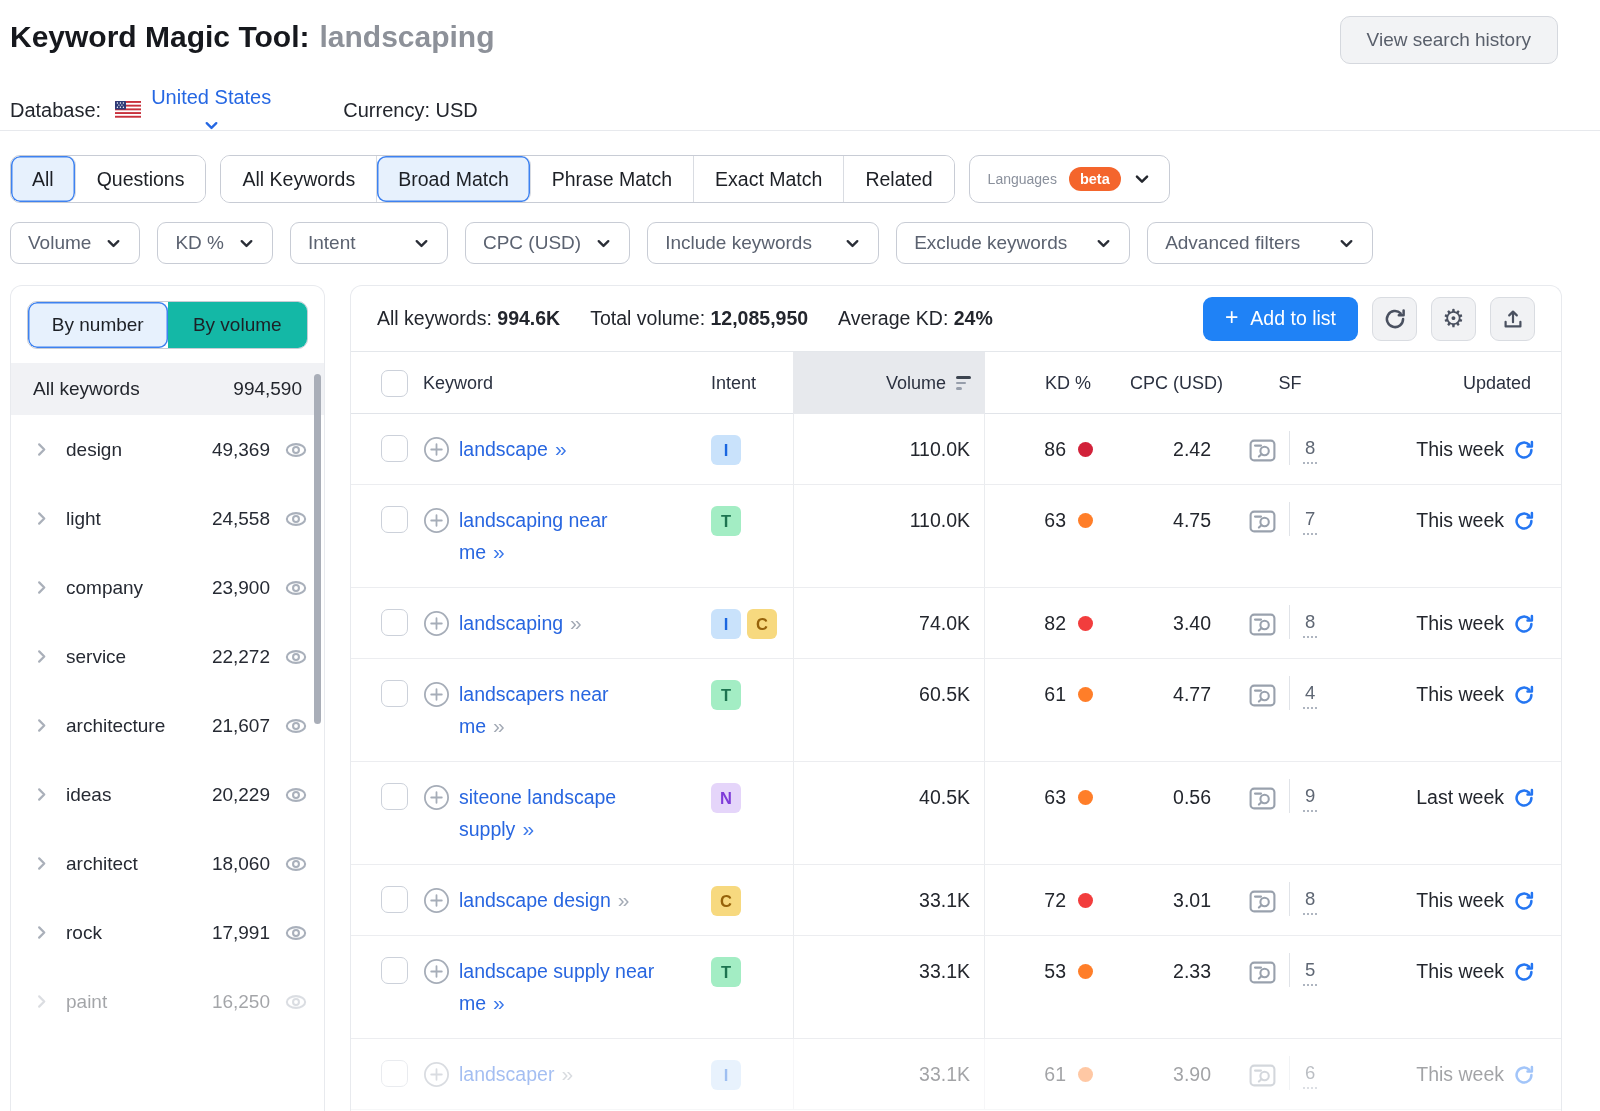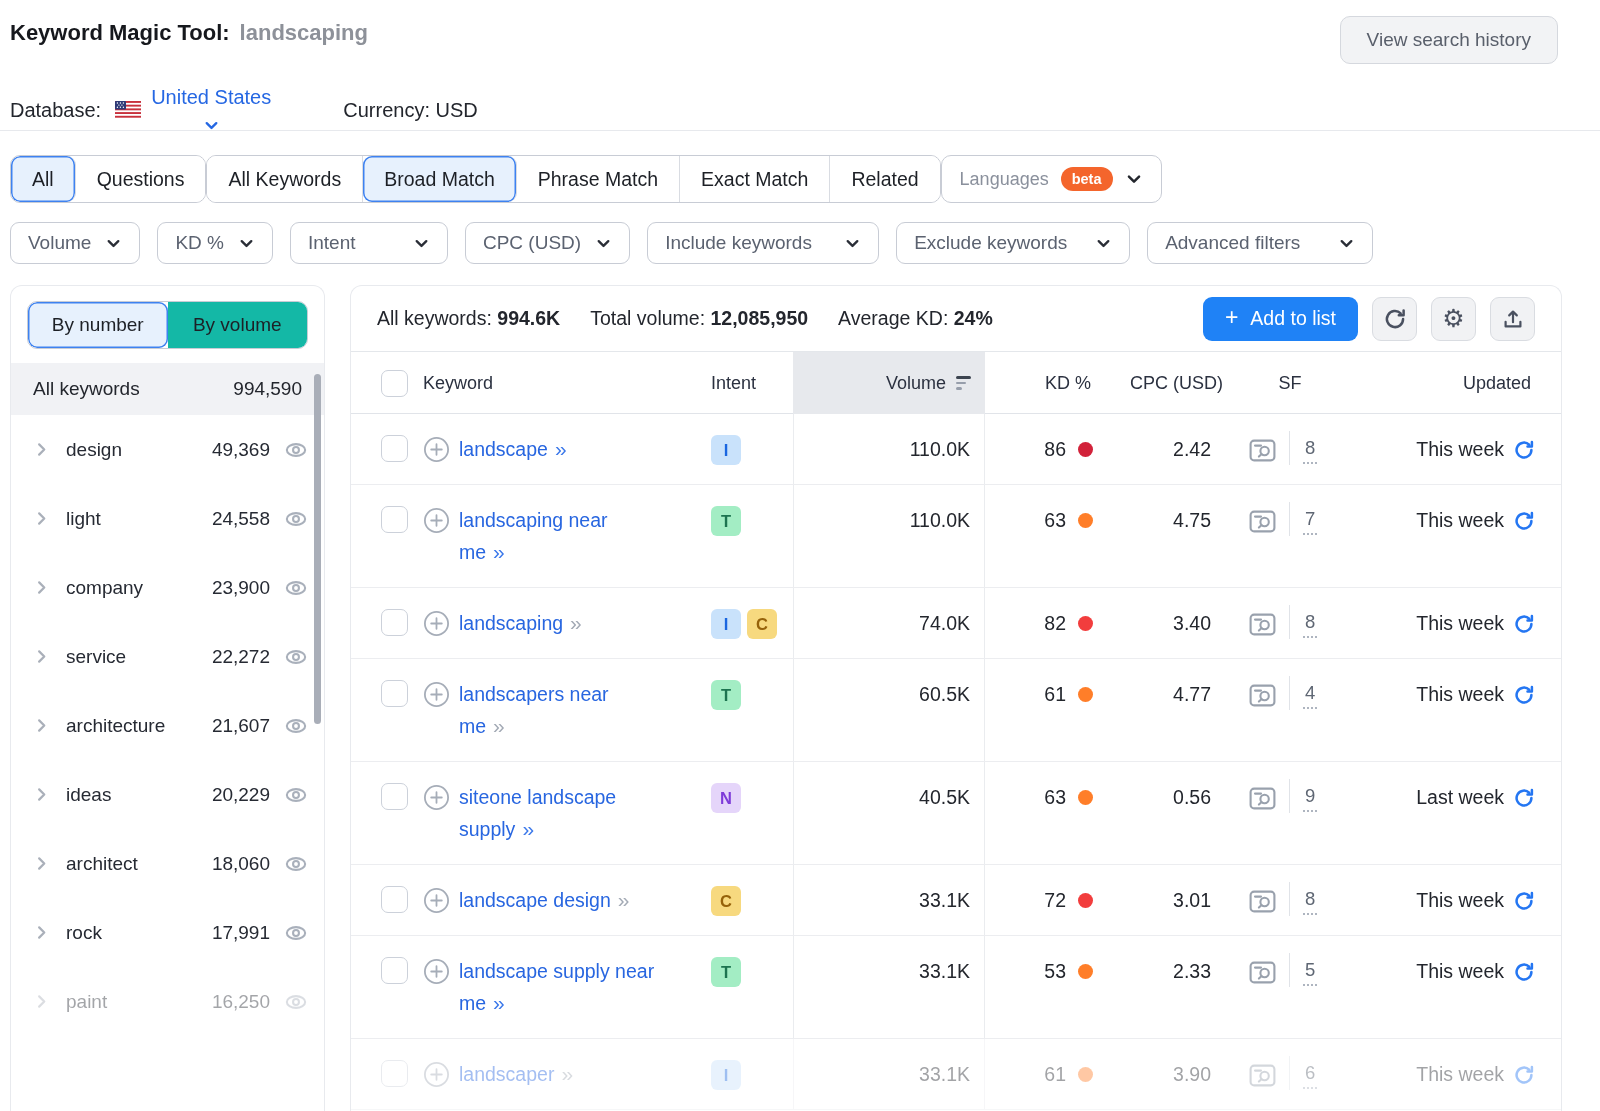--- a/index.html
+++ b/index.html
@@ -2,43 +2,43 @@
 <html><head>
 <meta charset="utf-8">
 <style>
   * { margin:0; padding:0; box-sizing:border-box; }
   html,body { width:1600px; height:1111px; overflow:hidden; background:#fff;
     font-family:"Liberation Sans","DejaVu Sans",sans-serif; color:#23262d; }
   .page { position:relative; width:1600px; height:1111px; }
 
   
   .hdr { position:absolute; top:0; left:0; width:100%; height:130px; }
-  .title-row { position:absolute; top:20px; left:10px; font-size:22px; font-weight:700; }
+  .title-row { position:absolute; top:20px; left:10px; font-size:30px; font-weight:700; }
   .title-main { color:#16181d; }
   .title-query { color:#8d9199; margin-left:10px; }
   .hist-btn { position:absolute; top:16px; right:42px; height:48px; padding:0 26px;
     background:#f2f3f5; border:1px solid #d5d8de; border-radius:10px;
     font-size:19px; color:#595f6b; display:flex; align-items:center; cursor:pointer; }
   .db-row { position:absolute; top:86px; left:10px; display:flex; align-items:center; font-size:20px; }
   .db-label { color:#23262d; margin-right:14px; }
   .flag { margin-right:10px; display:flex; }
   .db-link { color:#2567e3; display:flex; align-items:center; gap:8px; cursor:pointer;flex-direction:column; }
   .currency { margin-left:72px; color:#23262d; }
   .rule { position:absolute; top:130px; left:0; width:100%; height:1px; background:#e7e9ed; }
 
   
-  .tabs-row { position:absolute; top:155px; left:10px; display:flex; }
+  .tabs-row { position:absolute; top:155px; left:10px; display:flex; gap:14px; }
   .seg-group { display:flex; border:1px solid #c8ccd5; border-radius:10px; background:#fff; overflow:hidden; }
   .seg { height:46px; padding:0 21px; display:flex; align-items:center; font-size:19.5px;
     color:#1d2026; background:#fff; border-right:1px solid #d9dce2; cursor:pointer; white-space:nowrap; }
   .seg:last-child { border-right:none; }
   .seg.active { background:#e7f1fd; box-shadow:inset 0 0 0 1.5px #3e82f0; border-radius:9px; }
   .lang-group { display:flex; align-items:center; gap:12px; border:1px solid #c8ccd5;
     border-radius:10px; height:48px; padding:0 18px; cursor:pointer; }
-  .lang-label { font-size:18px; color:#8a909c; }
+  .lang-label { font-size:14px; color:#8a909c; }
   .beta { background:#f4652c; color:#fff; font-size:14.5px; font-weight:700;
     padding:4px 11px; border-radius:13px; }
 
   
   .filters-row { position:absolute; top:222px; left:10px; display:flex; gap:17px; }
   .filter-btn { height:42px; border:1px solid #c8ccd5; border-radius:9px; background:#fff;
     display:flex; align-items:center; gap:14px; padding:0 17px; font-size:19px;
     color:#5b6270; cursor:pointer; white-space:nowrap; }
   .filter-btn .chev-dn { color:#2a2e37; }
   .chev-dn { display:flex; }

